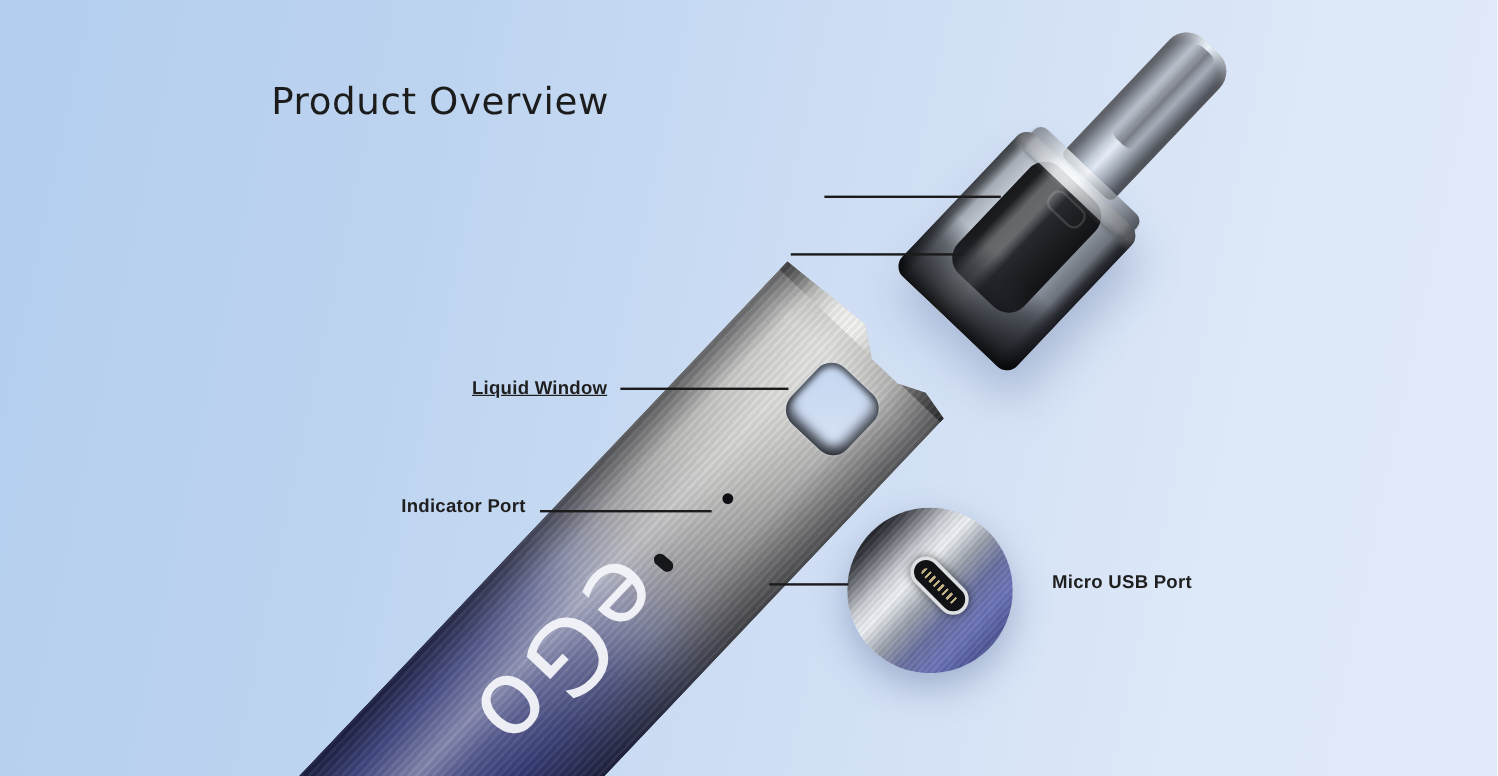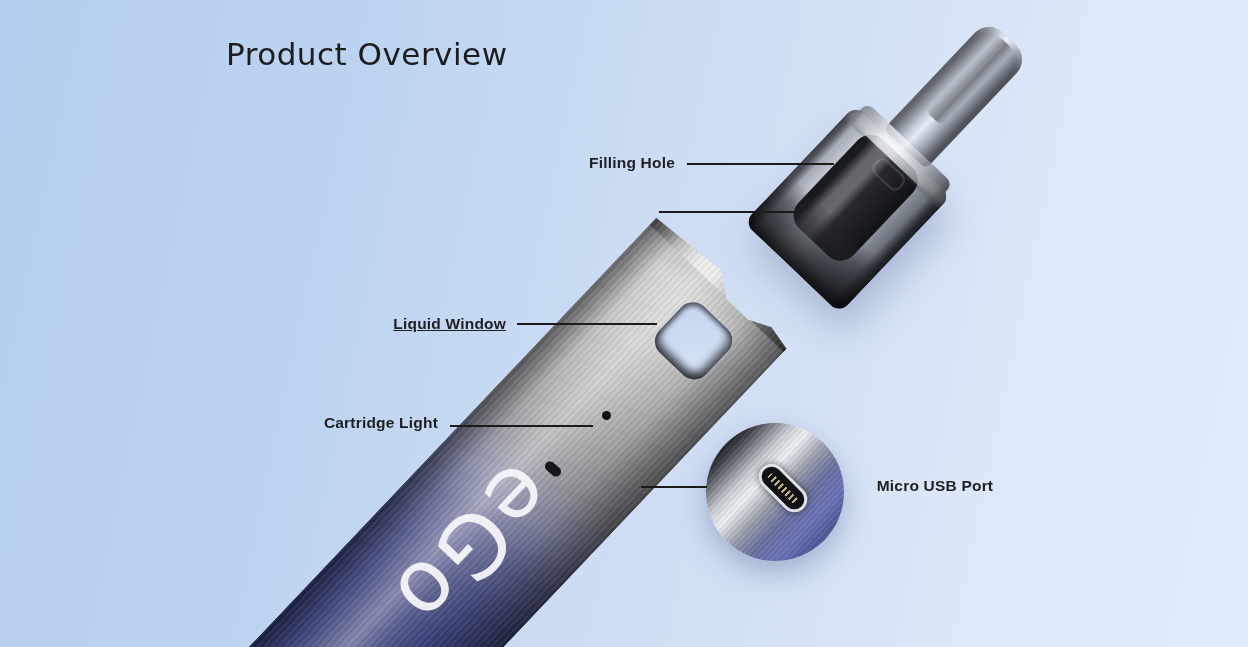--- a/index.html
+++ b/index.html
@@ -5,21 +5,21 @@
   * { margin:0; padding:0; box-sizing:border-box; }
   html,body { width:1248px; height:647px; }
   body { font-family:"Liberation Sans", sans-serif; }
 
   .scene {
     position:relative; width:1248px; height:647px; overflow:hidden;
     background:linear-gradient(102deg,#b3ceee 0%,#bdd4f0 28%,#cfdef4 55%,#dde8f8 80%,#e1eaf9 100%);
   }
 
   .page-title {
-    position:absolute; left:226px; top:36px;
+    position:absolute; left:226px; top:67px;
     font-family:"DejaVu Sans","Liberation Sans",sans-serif;
     font-size:31px; font-weight:400; color:#1c1c1c; letter-spacing:0.5px;
   }
 
   
   .tube {
     position:absolute; left:408px; top:186px; width:185px; height:660px;
     transform:rotate(43.5deg);
     border-radius:10px 10px 0 0;
     clip-path:polygon(0 1%,45% 0,58% 2.6%,74% 2.6%,86% 1%,100% 1.8%,100% 100%,0 100%);
@@ -167,27 +167,26 @@
     <div class="cart-flange"></div>
     <div class="cart-body"></div>
     <div class="black-pod"></div>
     <div class="cart-gloss"></div>
   </div>
 
   <div class="usb-inset">
     <div class="usb-connector"></div>
   </div>
 
-  <div class="label r" id="lbl-filling">Filling Hole</div>
   <div class="line" id="ln-filling"></div>
 
   <div class="line" id="ln-cartridge"></div>
 
   <div class="label r" id="lbl-window">Liquid Window</div>
   <div class="line" id="ln-window"></div>
 
-  <div class="label r" id="lbl-indicator">Cartridge Light</div>
+  <div class="label r" id="lbl-indicator">Indicator Port</div>
   <div class="line" id="ln-indicator"></div>
 
   <div class="label" id="lbl-usb">Micro USB Port</div>
   <div class="line" id="ln-usb"></div>
 
 </div>
 
 </body></html>

